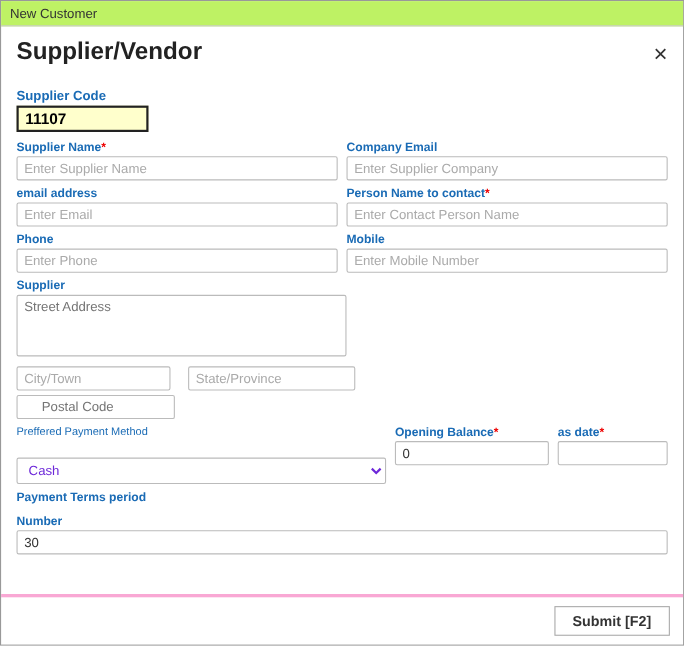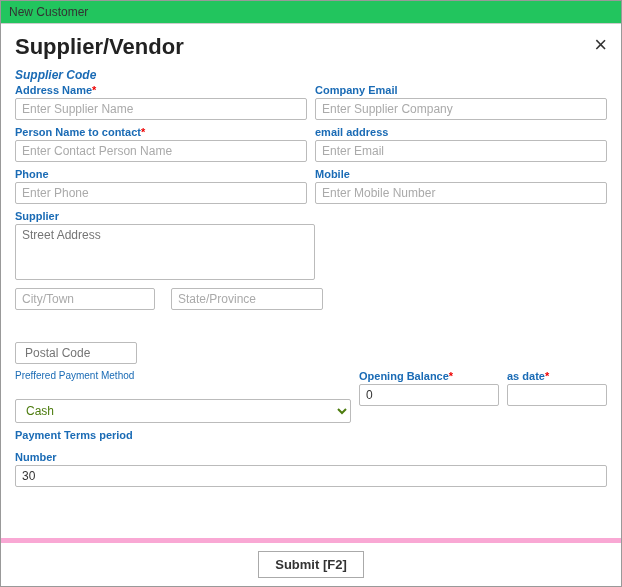--- a/index.html
+++ b/index.html
@@ -1,83 +1,84 @@
 <!DOCTYPE html>
 <html><head>
   <meta charset="utf-8">
   <style>
     * { box-sizing: border-box; margin: 0; padding: 0; font-family: Arial, sans-serif; }
     body { background: #ccc; display: flex; justify-content: center; align-items: center; width: 622px; height: 587px; overflow: hidden; }
     .window { width: 622px; height: 587px; background: #fff; border: 1px solid #999; display: flex; flex-direction: column; }
-    .title-bar { background: #22c55e; border-bottom: 1px solid #ccc; padding: 4px 8px; font-size: 12px; color: #333; display: flex; align-items: center; }
+    .title-bar { background: #bef264; border-bottom: 1px solid #ccc; padding: 4px 8px; font-size: 12px; color: #333; display: flex; align-items: center; }
     .dialog { flex: 1; display: flex; flex-direction: column; padding: 10px 14px 0 14px; overflow: hidden; }
-    .dialog-header { display: flex; justify-content: space-between; align-items: flex-start; margin-bottom: 8px; }
+    .dialog-header { display: flex; justify-content: space-between; align-items: flex-end; margin-bottom: 20px; }
     .dialog-title { font-size: 22px; font-weight: bold; color: #222; }
     .close-btn { font-size: 22px; cursor: pointer; color: #333; background: none; border: none; line-height: 1; }
-    .section-label { font-size: 12px; color: #1a6bb5; font-weight: bold; margin-bottom: 2px; font-style: italic; }
+    .section-label { font-size: 12px; color: #1a6bb5; font-weight: bold; margin-bottom: 2px; }
     .supplier-code-val { background: #ffffcc; border: 2px solid #222; padding: 2px 6px; font-size: 14px; font-weight: bold; display: inline-block; min-width: 120px; margin-bottom: 8px; }
     .form-row { display: flex; gap: 8px; margin-bottom: 6px; }
     .form-group { display: flex; flex-direction: column; flex: 1; }
     .form-group label { font-size: 11px; color: #1a6bb5; font-weight: bold; margin-bottom: 2px; }
     .form-group label span.req { color: #e00; }
     .form-group input, .form-group select, .form-group textarea { border: 1px solid #bbb; border-radius: 2px; padding: 3px 6px; font-size: 12px; color: #888; background: #fff; width: 100%; }
     .form-group input::placeholder, .form-group textarea::placeholder { color: #aaa; }
-    .form-group select { color: #4d7c0f; appearance: auto; }
+    .form-group select { color: #6d28d9; appearance: auto; }
     .address-textarea { resize: none; height: 56px; }
     .addr-sub-row { display: flex; gap: 8px; margin-bottom: 4px; align-items: center; }
     .addr-sub-row .form-group { flex: 1; }
     .postal-row { margin-bottom: 6px; }
     .postal-row input { width: 120px; }
     .payment-section { display: flex; gap: 8px; margin-bottom: 6px; }
     .payment-method-group { flex: 1; }
     .opening-balance-group { flex: 0 0 140px; }
     .as-date-group { flex: 0 0 100px; }
     .terms-row { display: flex; gap: 8px; margin-bottom: 6px; flex-direction: column; }
     .terms-method-group { flex: 1; }
     .number-group { flex: 0 0 150px; }
-    .dialog-footer { border-top: 5px solid #f9a8d4; padding: 8px 24px; display: flex; justify-content: center; margin-top: auto; }
+    .dialog-footer { border-top: 3px solid #f9a8d4; padding: 8px 12px; display: flex; justify-content: flex-end; margin-top: auto; }
     .submit-btn { background: #fff; border: 1px solid #aaa; padding: 5px 16px; font-size: 13px; font-weight: bold; cursor: pointer; color: #333; }
     input[value] { color: #333; }
   </style>
 </head>
 <body>
 
 <div class="window">
   <div class="title-bar">
     <span>New Customer</span>
   </div>
   <div class="dialog">
     <div class="dialog-header">
       <span class="dialog-title">Supplier/Vendor</span>
       <button class="close-btn">×</button>
     </div>
 
     <div>
       <div class="section-label">Supplier Code</div>
+      <div class="supplier-code-val">11107</div>
     </div>
 
     <div class="form-row">
       <div class="form-group">
-        <label><span>Address Name</span><span class="req">*</span></label>
+        <label><span>Supplier Name</span><span class="req">*</span></label>
         <input type="text" placeholder="Enter Supplier Name" style="">
       </div>
       <div class="form-group">
         <label>Company Email</label>
         <input type="text" placeholder="Enter Supplier Company" style="">
       </div>
     </div>
 
     <div class="form-row">
       <div class="form-group">
+        <label>email address</label>
+        <input type="text" placeholder="Enter Email" style="">
+      </div>
+      <div class="form-group">
         <label><span>Person Name to contact</span><span class="req">*</span></label>
         <input type="text" placeholder="Enter Contact Person Name" style="">
-      </div>
-      <div class="form-group">
-        <label>email address</label>
-        <input type="text" placeholder="Enter Email" style="">
       </div>
     </div>
 
     <div class="form-row">
       <div class="form-group">
         <label>Phone</label>
         <input type="text" placeholder="Enter Phone" style="">
       </div>
       <div class="form-group">
         <label>Mobile</label>
@@ -93,21 +94,21 @@
     <div class="addr-sub-row" style="width:308px;">
       <div class="form-group">
         <input type="text" style="width: 140px;" placeholder="City/Town">
       </div>
       <div class="form-group">
         <input type="text" style="width: 152px;" placeholder="State/Province">
       </div>
     </div>
 
     <div class="postal-row">
-      <input type="text" style="width: 122px; border: 1px solid rgb(187, 187, 187); border-radius: 2px; padding: 3px 9px; font-size: 12px; color: rgb(170, 170, 170); margin-top: 28px;" placeholder="Postal Code">
+      <input type="text" style="width: 144px; border: 1px solid rgb(187, 187, 187); border-radius: 2px; padding: 3px 22px; font-size: 12px; color: rgb(170, 170, 170);" placeholder="Postal Code">
     </div>
 
     <div class="payment-section">
       <div class="form-group payment-method-group">
         <label style="font-size:10px;color:#1a6bb5;font-weight:normal;margin-bottom:18px;">Preffered Payment Method</label>
         <select>
           <option>Cash</option>
           <option>Credit Card</option>
           <option>Bank Transfer</option>
           <option>Cheque</option>

